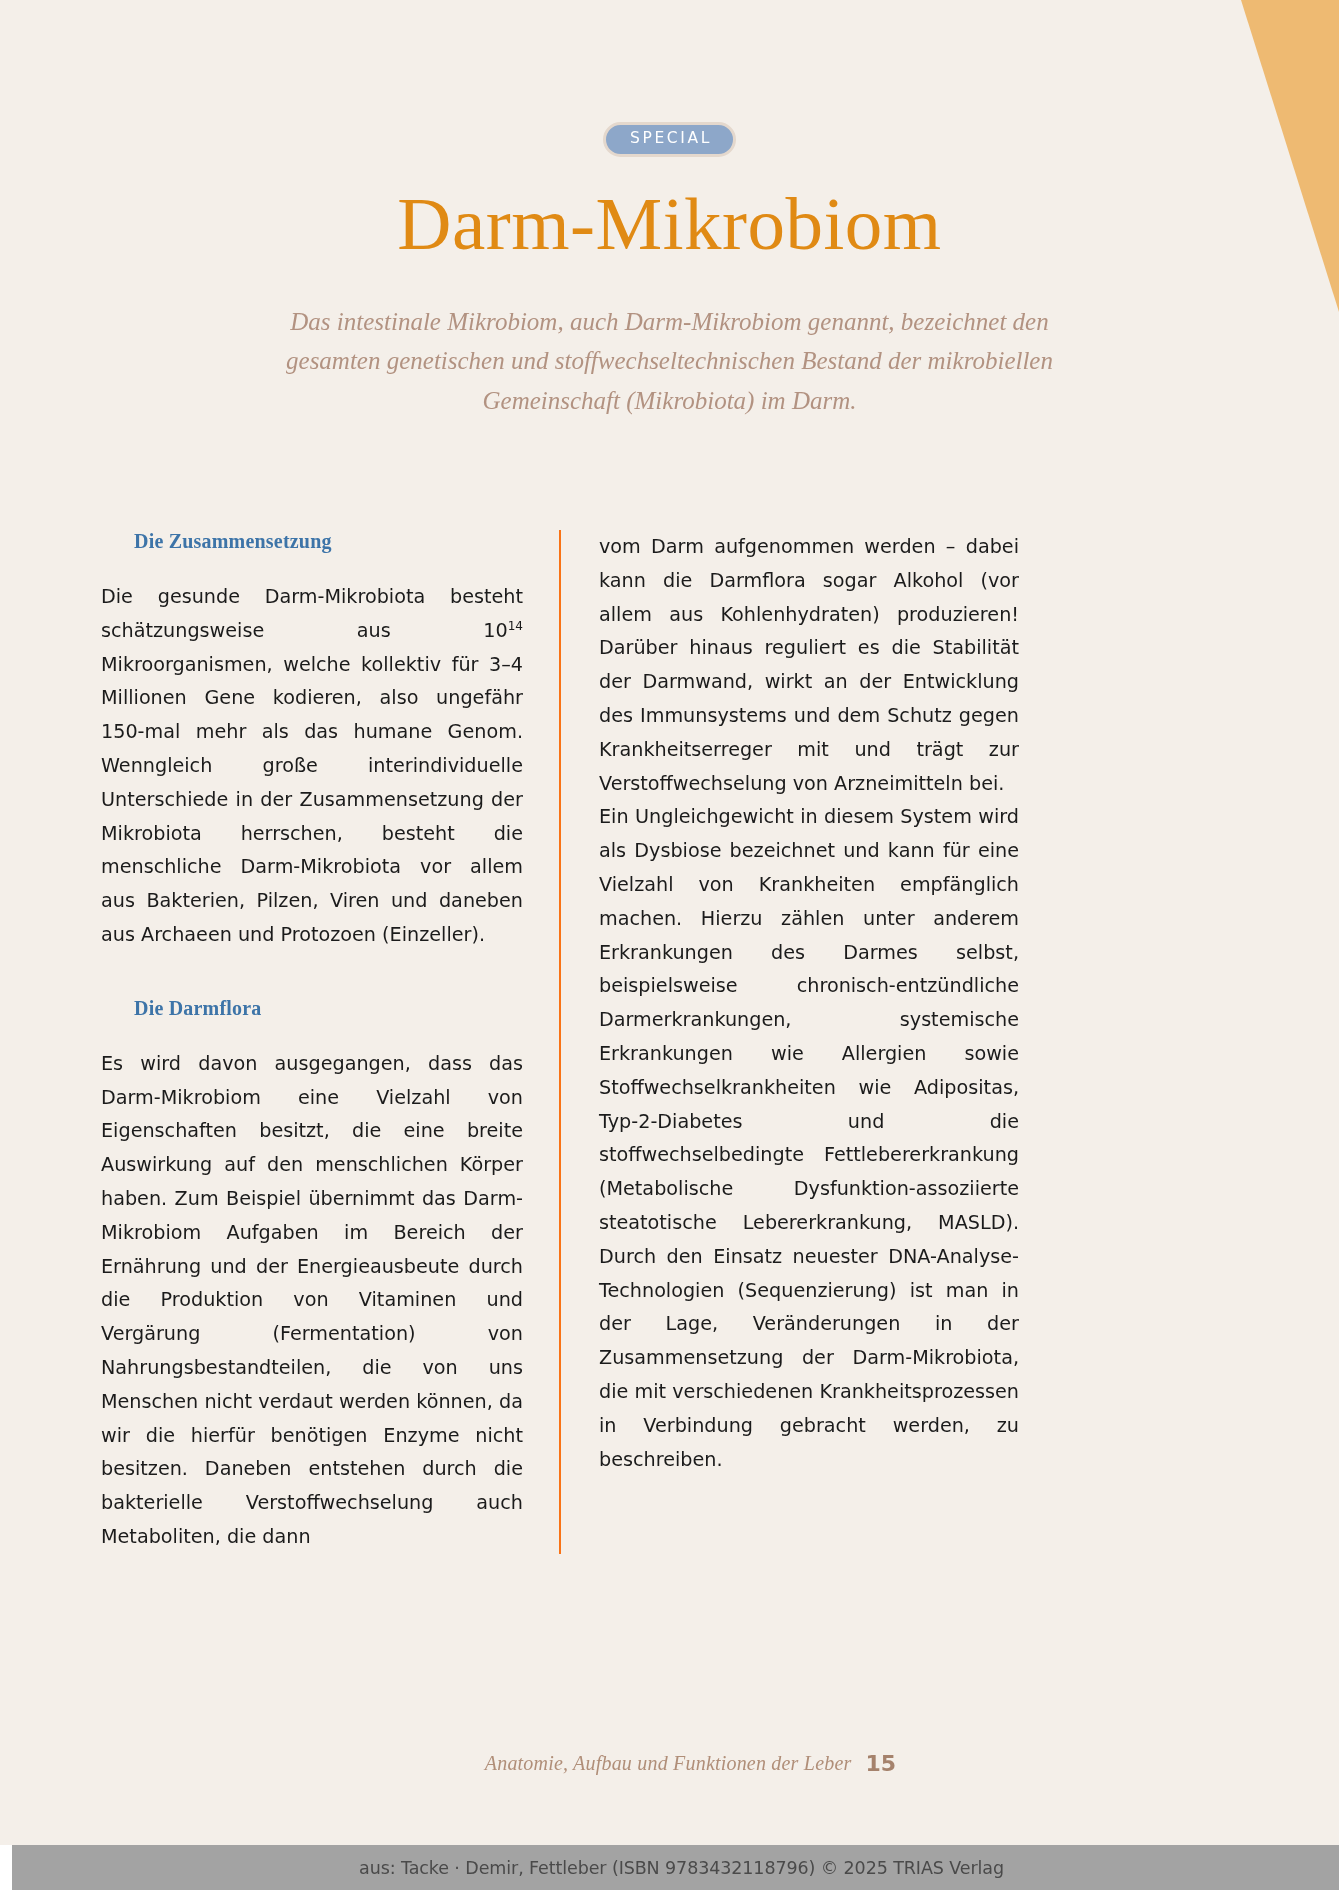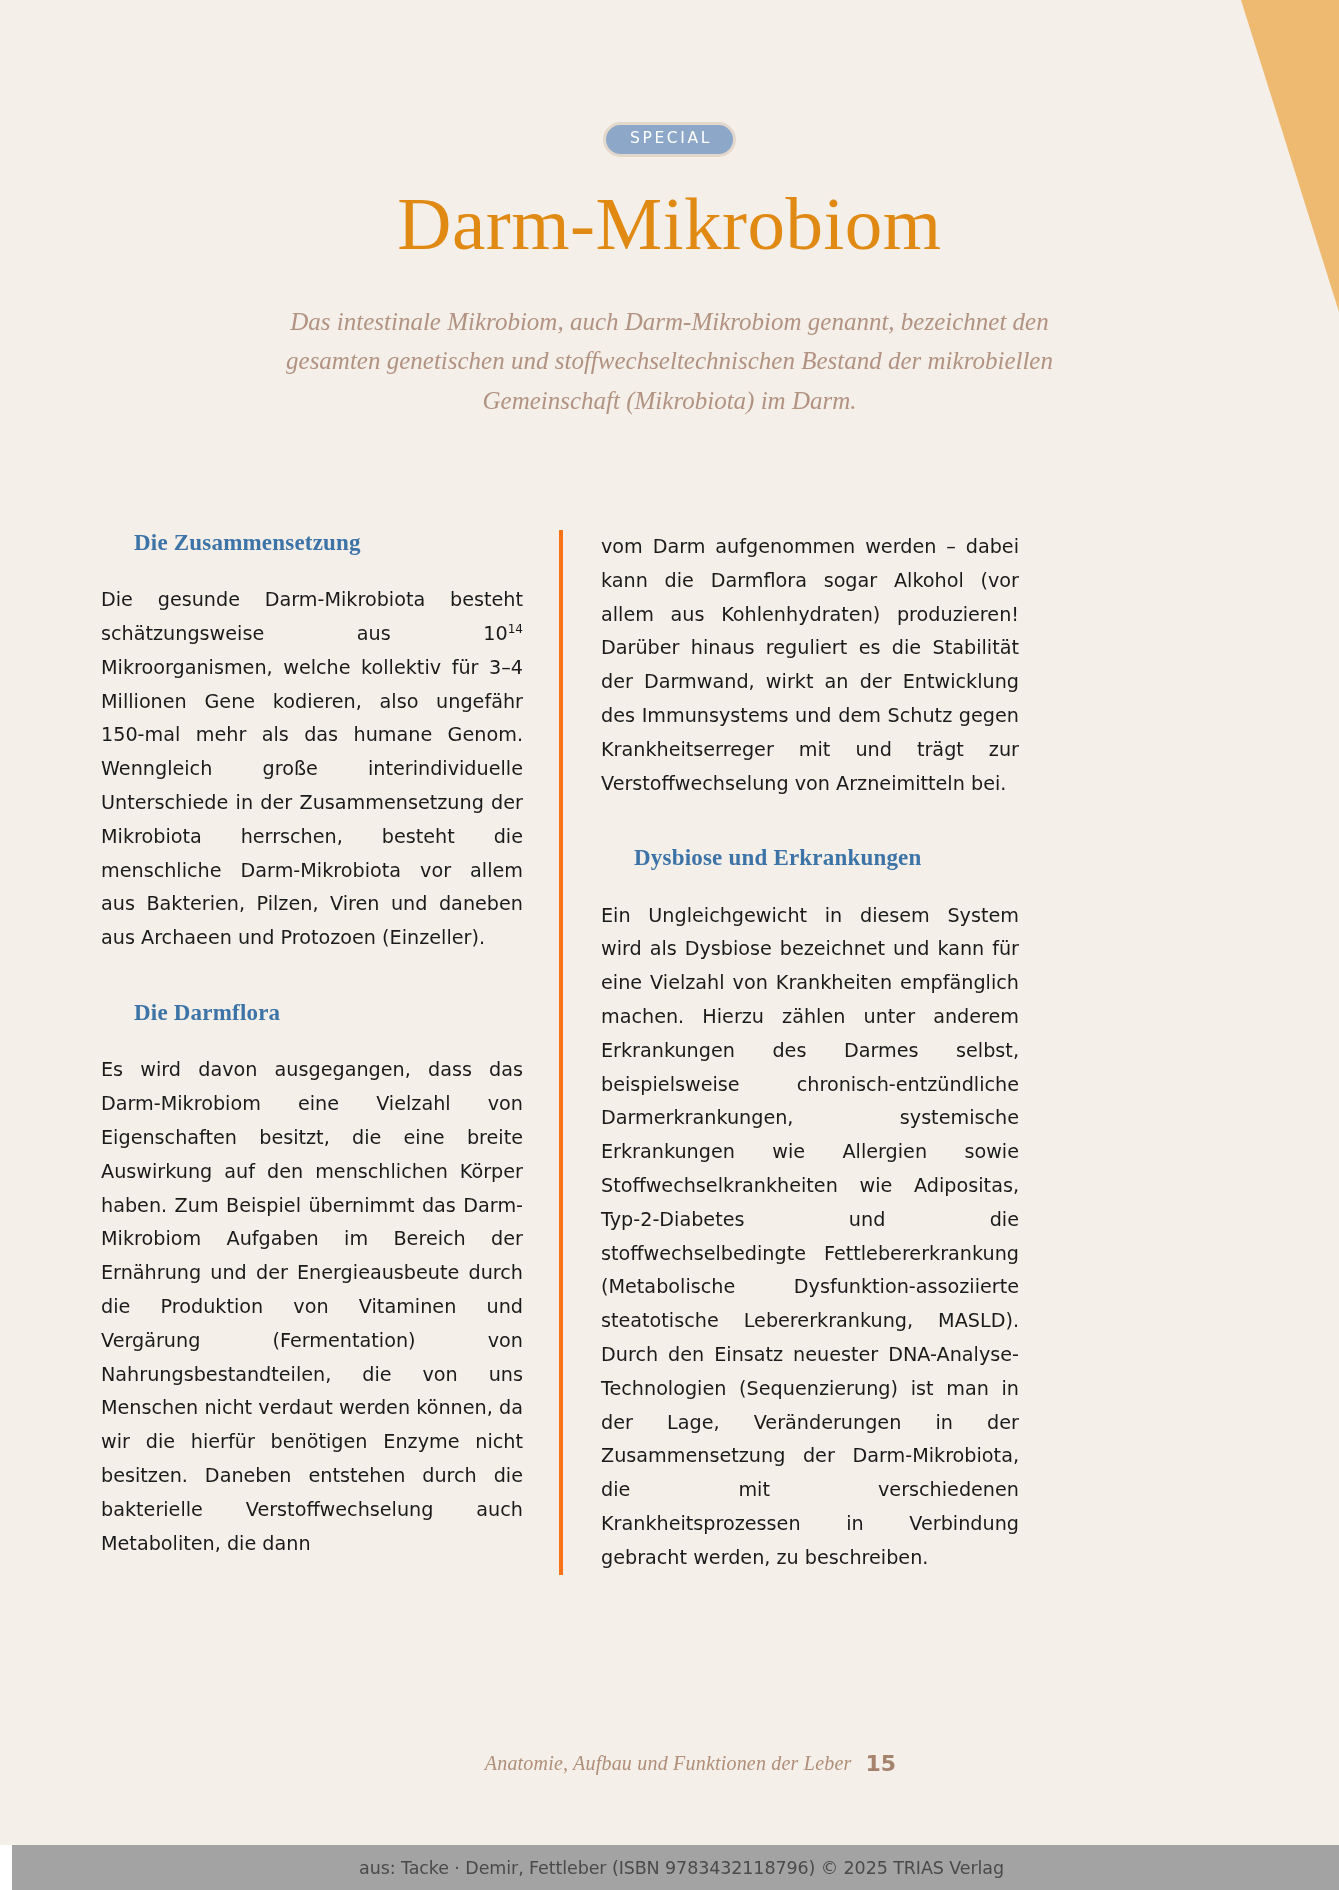--- a/index.html
+++ b/index.html
@@ -102,28 +102,28 @@
     top: 530px;
     width: 1138px;
     display: flex;
     gap: 0;
   }
   .col {
     width: 420px;
     box-sizing: border-box;
   }
   .col.left  { padding-right: 36px; }
-  .col.right { padding-left: 38px; border-left: 4px solid #f97316; }
+  .col.right { padding-left: 38px; border-left: 2px solid #f97316; }
   .col.right { width: 460px; }
   .col.left  { width: 458px; margin-right: 0; }
 
   .sec-head {
     font-family: "Liberation Serif", serif;
     font-weight: bold;
-    font-size: 23px;
+    font-size: 20px;
     color: #3d74a8;
     margin: 0 0 28px 6px;
     letter-spacing: 0.2px;
     line-height: 1.1;
   }
   .sec-head.indent { margin-left: 33px; }
 
   p.body {
     margin: 0 0 0 0;
     font-family: "DejaVu Sans", sans-serif;
@@ -237,21 +237,20 @@
         <p class="body"><span>Die gesunde Darm-Mikrobiota besteht schätzungsweise aus 10</span><sup class="exp">14</sup><span> Mikroorganismen, welche kollektiv für 3–4 Millionen Gene kodieren, also ungefähr 150-mal mehr als das humane Genom. Wenngleich große interindividuelle Unterschiede in der Zusammensetzung der Mikrobiota herrschen, besteht die menschliche Darm-Mikrobiota vor allem aus Bakterien, Pilzen, Viren und daneben aus Archaeen und Protozoen (Einzeller).</span></p>
 
         <h2 class="sec-head indent">Die Darmflora</h2>
 
         <p class="body">Es wird davon ausgegangen, dass das Darm-Mikrobiom eine Vielzahl von Eigenschaften besitzt, die eine breite Auswirkung auf den menschlichen Körper haben. Zum Beispiel übernimmt das Darm-Mikrobiom Aufgaben im Bereich der Ernährung und der Energieausbeute durch die Produktion von Vitaminen und Vergärung (Fermentation) von Nahrungsbestandteilen, die von uns Menschen nicht verdaut werden können, da wir die hierfür benötigen Enzyme nicht besitzen. Daneben entstehen durch die bakterielle Verstoffwechselung auch Metaboliten, die dann</p>
       </div>
 
       <div class="col right">
         <p class="body">vom Darm aufgenommen werden – dabei kann die Darmflora sogar Alkohol (vor allem aus Kohlenhydraten) produzieren! Darüber hinaus reguliert es die Stabilität der Darmwand, wirkt an der Entwicklung des Immunsystems und dem Schutz gegen Krankheitserreger mit und trägt zur Verstoffwechselung von Arzneimitteln bei.</p>
 
-        <h2 class="sec-head indent">Dysbiose und Erkrankungen</h2>
 
         <p class="body">Ein Ungleichgewicht in diesem System wird als Dysbiose bezeichnet und kann für eine Vielzahl von Krankheiten empfänglich machen. Hierzu zählen unter anderem Erkrankungen des Darmes selbst, beispielsweise chronisch-entzündliche Darmerkrankungen, systemische Erkrankungen wie Allergien sowie Stoffwechselkrankheiten wie Adipositas, Typ-2-Diabetes und die stoffwechselbedingte Fettlebererkrankung (Metabolische Dysfunktion-assoziierte steatotische Lebererkrankung, MASLD). Durch den Einsatz neuester DNA-Analyse-Technologien (Sequenzierung) ist man in der Lage, Veränderungen in der Zusammensetzung der Darm-Mikrobiota, die mit verschiedenen Krankheitsprozessen in Verbindung gebracht werden, zu beschreiben.</p>
       </div>
     </div>
 
     <div id="running-foot">
       <span id="running-foot-inner">
         <span id="foot-title">Anatomie, Aufbau und Funktionen der Leber</span>
         <span id="foot-page">15</span>
       </span>

